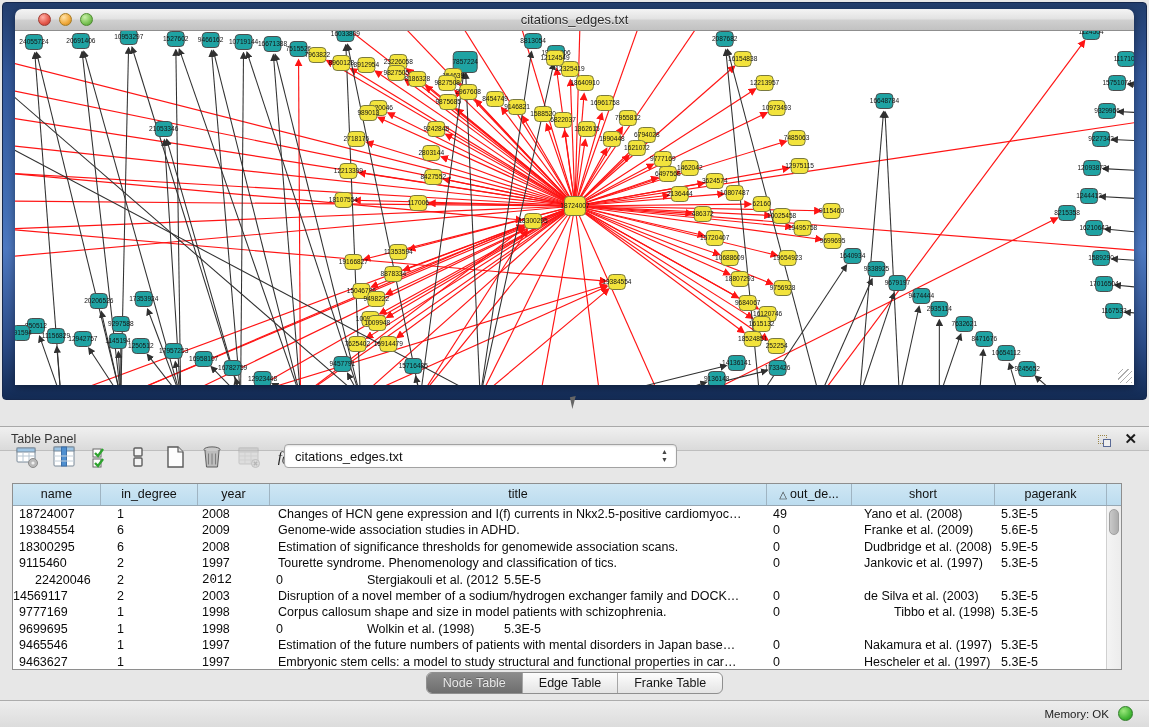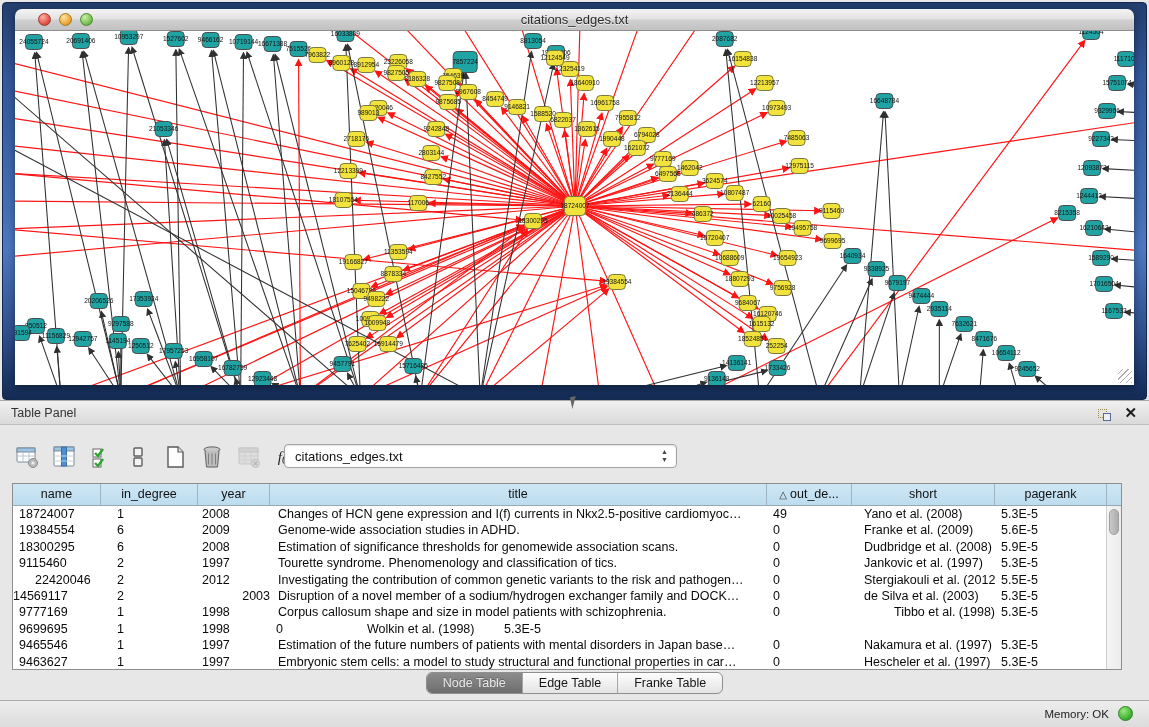--- a/index.html
+++ b/index.html
@@ -28,21 +28,21 @@
     background:repeating-linear-gradient(135deg,transparent 0 3px,#9a9a9a 3px 4px); opacity:.8; }
 
   
   .cursor { position:absolute; left:571px; top:396px; width:0; height:0; z-index:60;
     border-left:6px solid #666; border-right:5px solid transparent; border-bottom:12px solid transparent;
     transform:rotate(-12deg); }
 
   
   .table-panel { position:absolute; left:0; top:400px; width:1149px; height:300px; background:#E7E7E7; }
   .tp-header { height:25px; background:linear-gradient(180deg,#F0F0F0,#DADADA);
-    border-top:1px solid #A9A9A9; border-bottom:1px solid #BEBEBE; position:relative; }
+    border-top:1px solid #A9A9A9; border-bottom:1px solid #BEBEBE; position:relative;margin-top:26px; }
   .tp-title { position:absolute; left:11px; top:5px; font-size:12.5px; color:#333; }
   .tp-float { position:absolute; right:36px; top:5px; width:15px; height:15px; }
   .tp-float .sq1 { position:absolute; left:0; top:3px; width:9px; height:9px; border:1.5px dotted #9A8648; }
   .tp-float .sq2 { position:absolute; left:5px; top:7px; width:8px; height:8px; border:1.5px solid #5A6A96; background:#EFEFEF; }
   .tp-close { position:absolute; right:12px; top:3px; font-size:15px; font-weight:bold; color:#1B1B1B; line-height:18px; cursor:default;}
 
   .tp-toolbar { position:absolute; left:14px; top:42px; height:30px; display:flex; align-items:center; gap:11px; }
   .tb-btn { width:26px; height:26px; display:flex; align-items:center; justify-content:center; }
   .fx { font-family:"Liberation Serif", serif; font-style:italic; font-size:15px; color:#222; }
   .fx small { font-size:11px; }
@@ -900,30 +900,29 @@
             <div class="td" style="width: 97px; padding-left: 16px;">2</div>
             <div class="td" style="width: 72px; padding-left: 4px;">1997</div>
             <div class="td" style="width: 497px; padding-left: 8px;">Tourette syndrome. Phenomenology and classification of tics.</div>
             <div class="td" style="width: 85px; padding-left: 6px;">0</div>
             <div class="td" style="width: 143px; padding-left: 12px;">Jankovic et al. (1997)</div>
             <div class="td" style="width: 112px; padding-left: 6px;">5.3E-5</div>
           </div>
           <div class="tr">
             <div class="td" style="width: 88px; padding-left: 22px;">22420046</div>
             <div class="td" style="width: 97px; padding-left: 16px;">2</div>
-            <div class="td" style="width: 72px; padding-left: 4px;">2012</div>
-            <div class="td" style="width: 497px; padding-left: 8px;">Investigating the contribution of common genetic variants to the risk and pathogen…</div>
+            <div class="td" style="width: 72px; padding-left: 4px; font-family: Liberation Mono, monospace;">2012</div>
             <div class="td" style="width: 85px; padding-left: 6px;">0</div>
             <div class="td" style="width: 143px; padding-left: 12px;">Stergiakouli et al. (2012)</div>
             <div class="td" style="width: 112px; padding-left: 6px;">5.5E-5</div>
           </div>
           <div class="tr">
             <div class="td" style="width: 88px; ">14569117</div>
             <div class="td" style="width: 97px; padding-left: 16px;">2</div>
-            <div class="td" style="width: 72px; padding-left: 4px; text-align: right;">2003</div>
+            <div class="td" style="width: 72px; padding-left: 4px;">2003</div>
             <div class="td" style="width: 497px; padding-left: 8px;">Disruption of a novel member of a sodium/hydrogen exchanger family and DOCK…</div>
             <div class="td" style="width: 85px; padding-left: 6px;">0</div>
             <div class="td" style="width: 143px; padding-left: 12px;">de Silva et al. (2003)</div>
             <div class="td" style="width: 112px; padding-left: 6px;">5.3E-5</div>
           </div>
           <div class="tr">
             <div class="td" style="width: 88px; padding-left: 6px;">9777169</div>
             <div class="td" style="width: 97px; padding-left: 16px;">1</div>
             <div class="td" style="width: 72px; padding-left: 4px;">1998</div>
             <div class="td" style="width: 497px; padding-left: 8px;">Corpus callosum shape and size in model patients with schizophrenia.</div>

